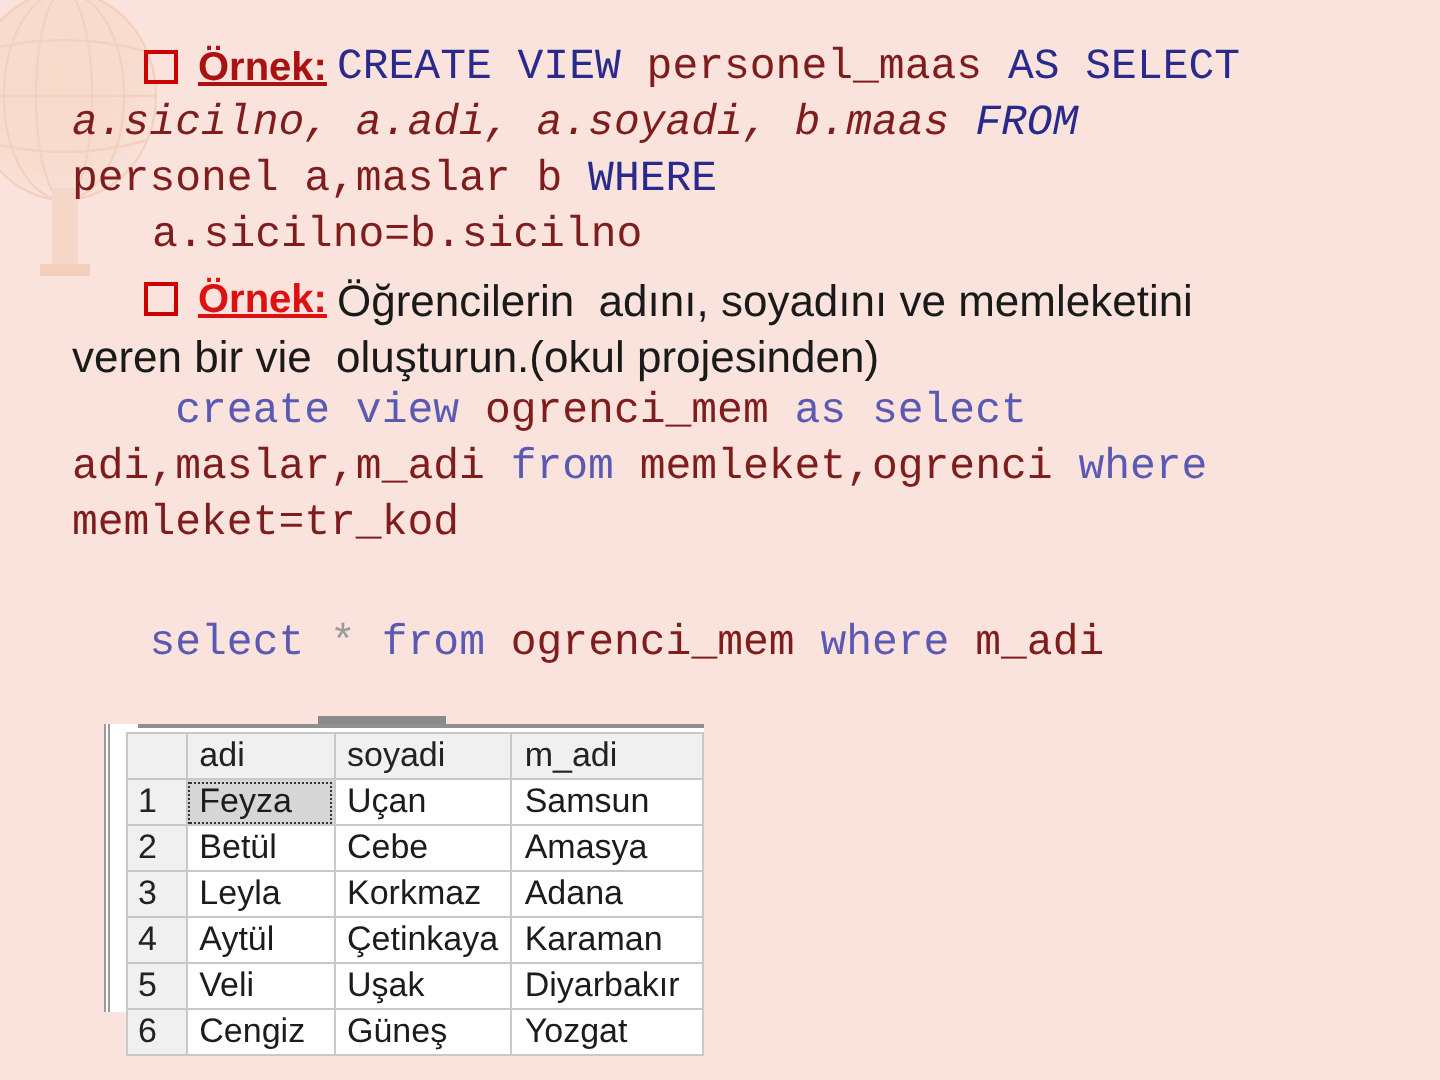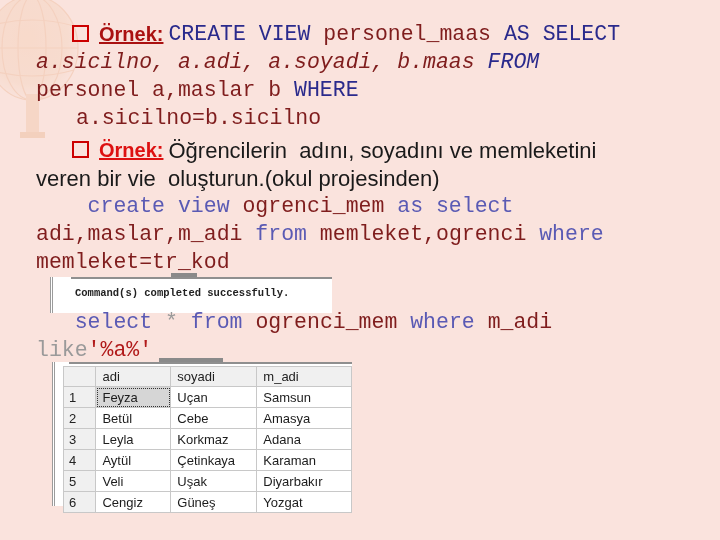--- a/index.html
+++ b/index.html
@@ -146,21 +146,21 @@
     width: 64px;
     height: 4px;
     background: #8a8a8a;
   }
   table.results {
     position: absolute;
     left: 8px;
     top: 4px;
     border-collapse: collapse;
     font-family: "Liberation Sans", sans-serif;
-    font-size: 13px;
+    font-size: 17px;
     color: #1c1c1c;
     background: #fff;
   }
   table.results th, table.results td {
     border: 1px solid #c8c8c8;
     padding: 1px 6px;
     height: 18px;
     text-align: left;
     font-weight: normal;
     white-space: nowrap;
@@ -230,29 +230,23 @@
   </div>
 
   <div class="abs tr-text" style="left:36px; top:165px;">veren bir vie  oluşturun.(okul projesinden)</div>
 
   <div class="abs line" style="left:36px; top:192px;"><span style="color:transparent">    </span><span class="kw-soft">create view </span><span class="ident">ogrenci_mem </span><span class="kw-soft">as select</span></div>
 
   <div class="abs line" style="left:36px; top:220px;"><span class="ident">adi,maslar,m_adi </span><span class="kw-soft">from </span><span class="ident">memleket,ogrenci </span><span class="kw-soft">where</span></div>
 
   <div class="abs line" style="left:36px; top:248px;"><span class="ident">memleket=tr_kod</span></div>
 
-  <div id="msgbox">
-    <div class="topedge"></div>
-    <div class="tab"></div>
-    <div class="msgtext">Command(s) completed successfully.</div>
-  </div>
 
   <div class="abs line" style="left:36px; top:308px;"><span style="color:transparent">   </span><span class="kw-soft">select </span><span class="dim">* </span><span class="kw-soft">from </span><span class="ident">ogrenci_mem </span><span class="kw-soft">where </span><span class="ident">m_adi</span></div>
 
-  <div class="abs line" style="left:36px; top:336px;"><span class="dim">like</span><span class="str">'%a%'</span></div>
 
   <div id="grid-wrap">
     <div class="topedge"></div>
     <div class="tab"></div>
     <table class="results">
       <thead>
         <tr>
           <th class="rowhdr-corner"></th>
           <th class="c-adi">adi</th>
           <th class="c-soyadi">soyadi</th>

